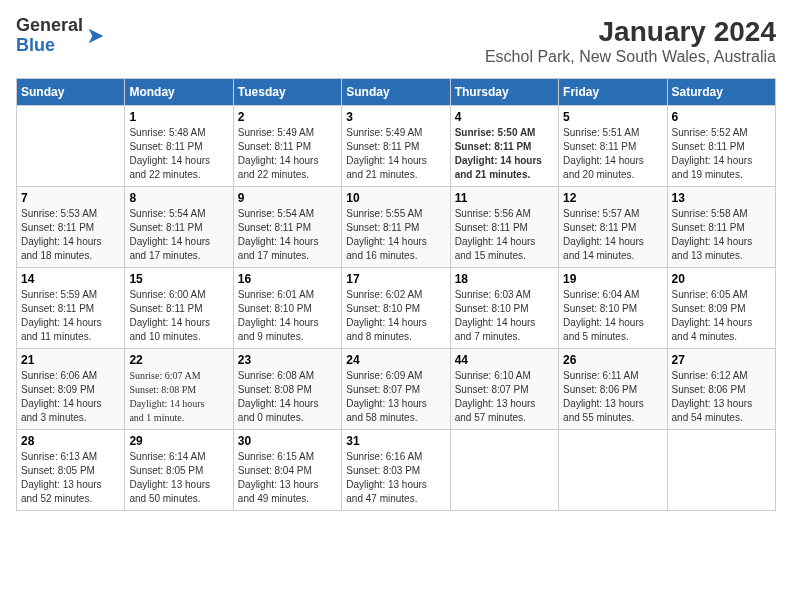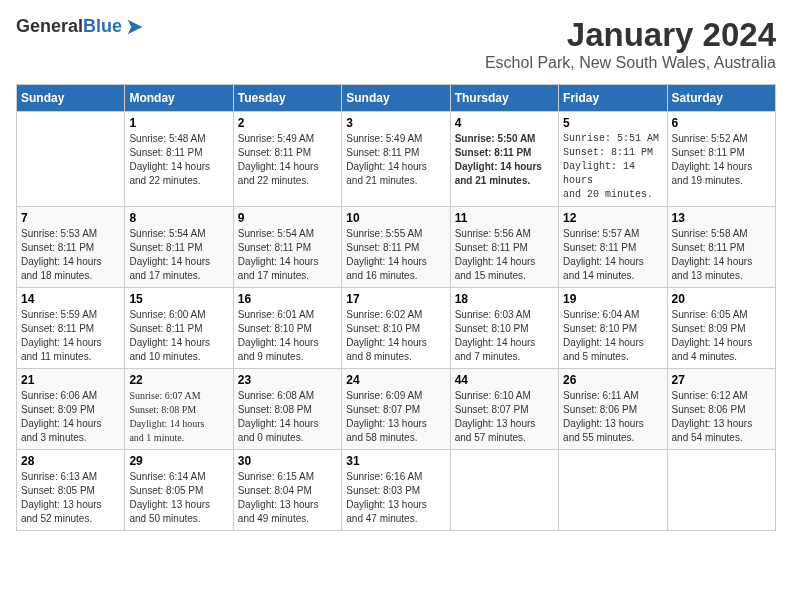--- a/index.html
+++ b/index.html
@@ -15,38 +15,38 @@
       justify-content: space-between;
       align-items: flex-start;
       margin-bottom: 12px;
     }
     .logo {
       display: flex;
       align-items: center;
     }
     .logo-text {
       display: flex;
-      flex-direction: row;
+      flex-direction: column;
       font-size: 18px;
       font-weight: bold;
       line-height: 1.1;
     }
     .logo-text .general { color: #333; }
     .logo-text .blue { color: #2a6eb5; }
     .logo-arrow {
       width: 22px;
       height: 22px;
       margin-left: 2px;
       align-self: center;
     }
     .title-section {
       text-align: right;
     }
     .calendar-title {
-      font-size: 33px;
+      font-size: 28px;
       font-weight: bold;
       color: #333;
     }
     .calendar-subtitle {
       font-size: 16px;
       color: #555;
     }
     table {
       width: 100%;
       border-collapse: collapse;
@@ -142,21 +142,21 @@
         </td>
         <td>
           <div class="day-number">4</div>
           <div class="day-info" style="white-space: pre-line; font-weight: bold;">Sunrise: 5:50 AM
 Sunset: 8:11 PM
 Daylight: 14 hours
 and 21 minutes.</div>
         </td>
         <td>
           <div class="day-number">5</div>
-          <div class="day-info" style="white-space: pre-line; font-family: Liberation Mono, monospace;">Sunrise: 5:51 AM
+          <div class="day-info" style="white-space: pre-line;">Sunrise: 5:51 AM
 Sunset: 8:11 PM
 Daylight: 14 hours
 and 20 minutes.</div>
         </td>
         <td>
           <div class="day-number">6</div>
           <div class="day-info" style="white-space: pre-line;">Sunrise: 5:52 AM
 Sunset: 8:11 PM
 Daylight: 14 hours
 and 19 minutes.</div>

